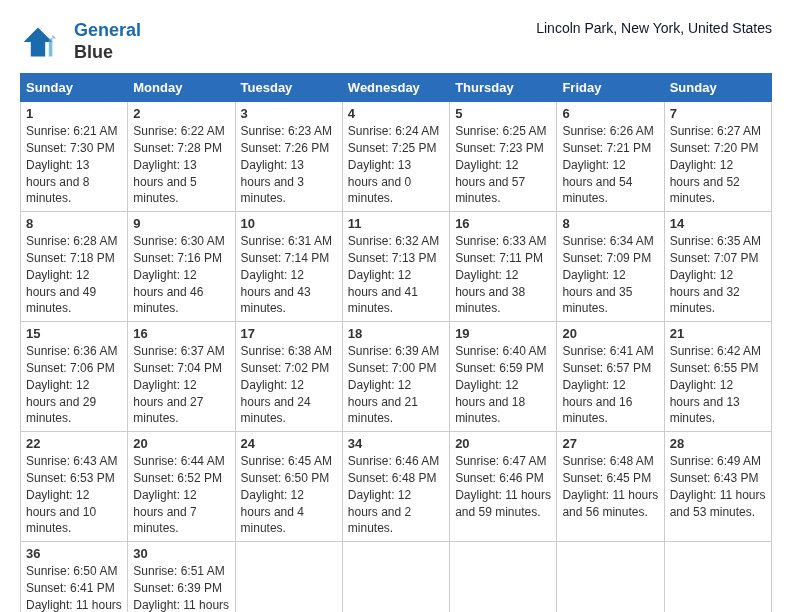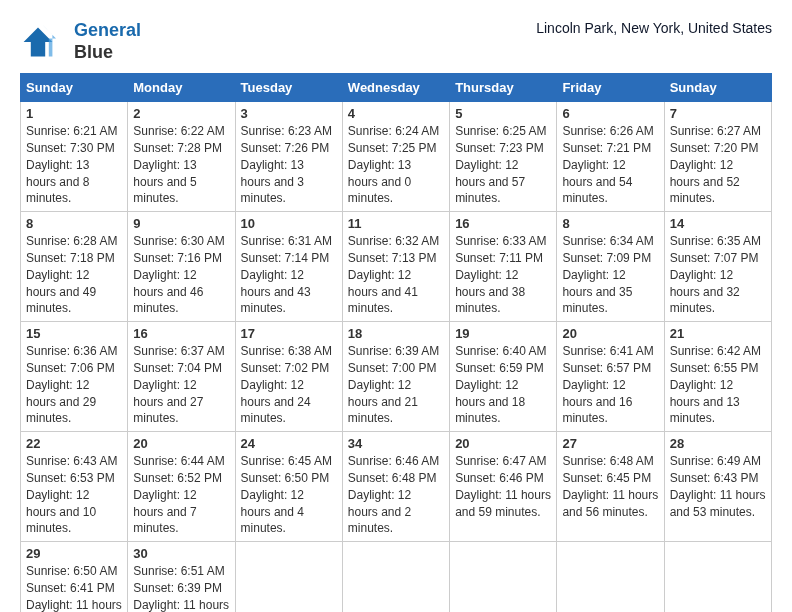--- a/index.html
+++ b/index.html
@@ -235,21 +235,21 @@
           <span class="day-num">27</span>
 <div class="day-info">Sunrise: 6:48 AM<br>Sunset: 6:45 PM<br>Daylight: 11 hours and 56 minutes.</div>
         </td>
         <td>
           <span class="day-num">28</span>
 <div class="day-info">Sunrise: 6:49 AM<br>Sunset: 6:43 PM<br>Daylight: 11 hours and 53 minutes.</div>
         </td>
       </tr>
       <tr class="week-row">
         <td>
-          <span class="day-num">29</span>
+          <span class="day-num">36</span>
 <div class="day-info">Sunrise: 6:50 AM<br>Sunset: 6:41 PM<br>Daylight: 11 hours and 50 minutes.</div>
         </td>
         <td>
           <span class="day-num">30</span>
 <div class="day-info">Sunrise: 6:51 AM<br>Sunset: 6:39 PM<br>Daylight: 11 hours and 48 minutes.</div>
         </td>
         <td class="empty-cell"></td>
         <td class="empty-cell"></td>
         <td class="empty-cell"></td>
         <td class="empty-cell"></td>

